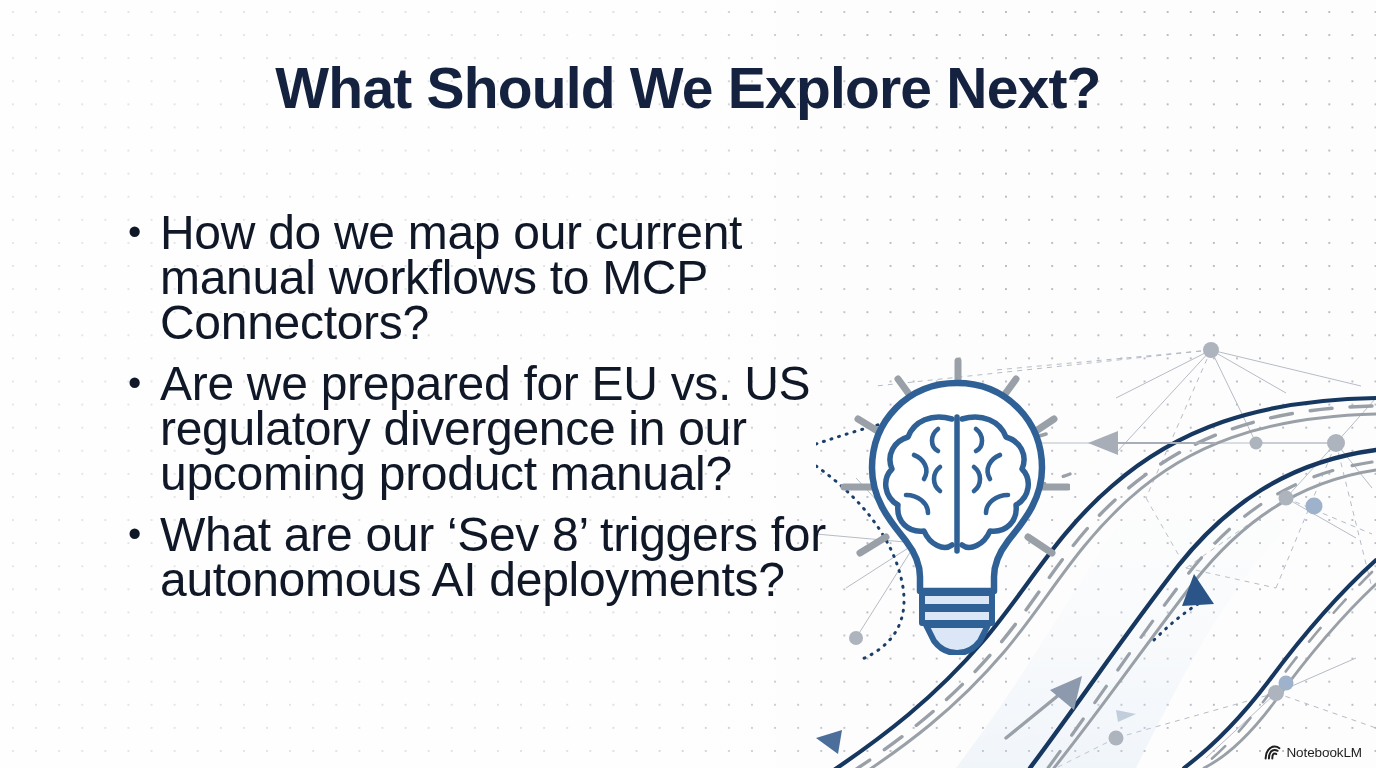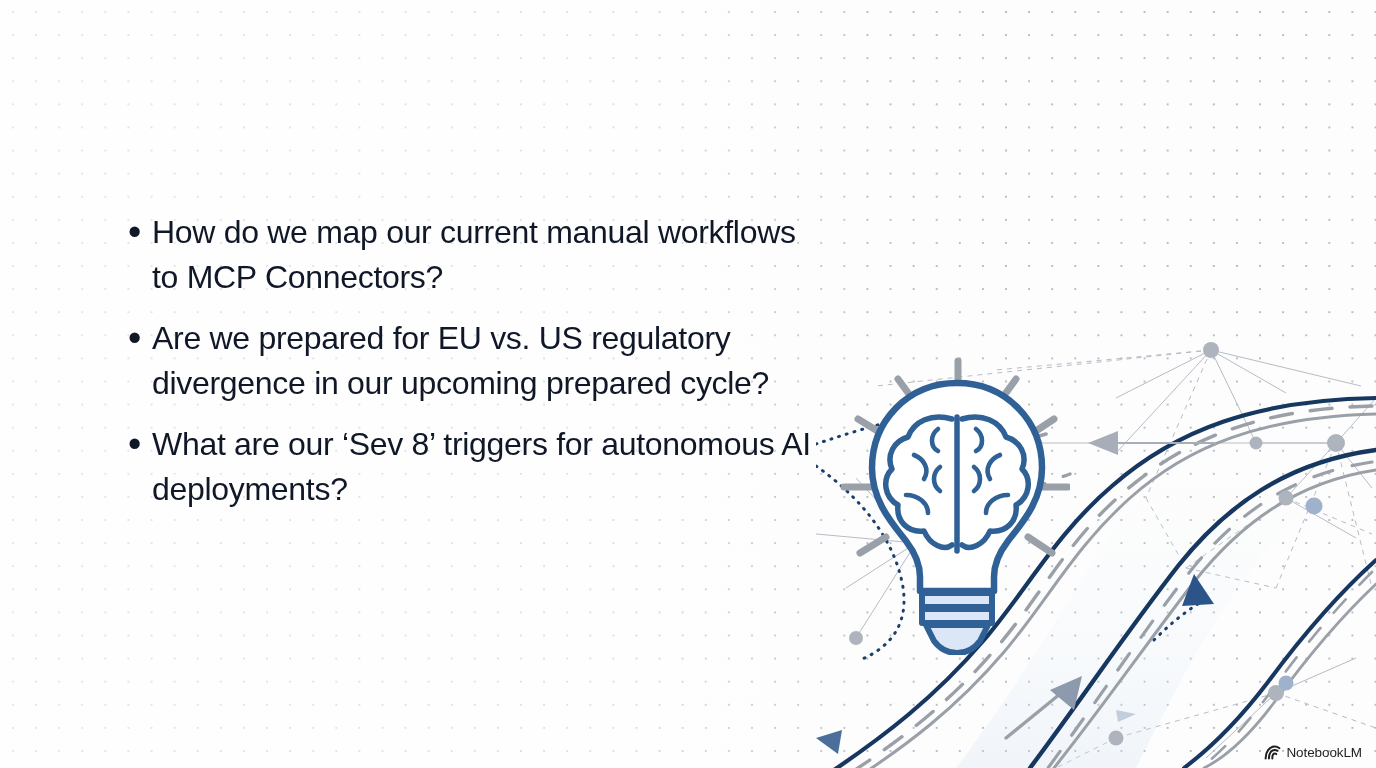--- a/index.html
+++ b/index.html
@@ -61,25 +61,26 @@
   .bullet-dot {
     flex: 0 0 auto;
     width: 24px;
     font-size: 38px;
     line-height: 45px;
     color: #101828;
     text-align: left;
   }
   .bullet-text {
     flex: 1 1 auto;
-    font-size: 32px;
+    font-size: 48px;
     line-height: 45px;
     color: #101828;
     font-weight: 400;
     letter-spacing: -0.3px;
+    margin-left: 8px;
   }
 
   
   .art {
     position: absolute;
     right: 0;
     bottom: 0;
     width: 560px;
     height: 430px;
     pointer-events: none;
@@ -260,29 +261,30 @@
     <path d="M 168 140 C 156 140 146 148 146 158" fill="none" stroke="#2f6196" stroke-width="4.6" stroke-linecap="round"></path>
     <path d="M 134 112 C 142 118 142 130 134 136" fill="none" stroke="#2f6196" stroke-width="4.6" stroke-linecap="round"></path>
 
     <g fill="#dbe7f6" stroke="#2f6196" stroke-width="6" stroke-linejoin="round" stroke-linecap="round">
       <path d="M 82 238 L 152 238 L 152 252 L 82 252 Z"></path>
       <path d="M 82 254 L 152 254 L 152 268 L 82 268 Z"></path>
       <path d="M 86 270 L 148 270 L 140 286 C 134 294 126 298 117 298 C 108 298 100 294 94 286 Z"></path>
     </g>
   </svg>
 
+  <div class="title">What Should We Explore Next?</div>
 
   <div class="bullets">
     <div class="bullet-row">
       <span class="bullet-dot">•</span>
       <span class="bullet-text">How do we map our current manual workflows to MCP Connectors?</span>
     </div>
     <div class="bullet-row">
       <span class="bullet-dot">•</span>
-      <span class="bullet-text">Are we prepared for EU vs. US regulatory divergence in our upcoming prepared cycle?</span>
+      <span class="bullet-text">Are we prepared for EU vs. US regulatory divergence in our upcoming product manual?</span>
     </div>
     <div class="bullet-row">
       <span class="bullet-dot">•</span>
       <span class="bullet-text">What are our ‘Sev 8’ triggers for autonomous AI deployments?</span>
     </div>
   </div>
 
   <div class="watermark">
     <svg width="17" height="15" viewBox="0 0 17 15">
       <path d="M1.6 13.4 C1.6 6.6 5.6 1.6 10.6 1.6 C13.4 1.6 15.4 3.2 15.4 3.2" fill="none" stroke="#1f1f1f" stroke-width="2" stroke-linecap="round"></path>

